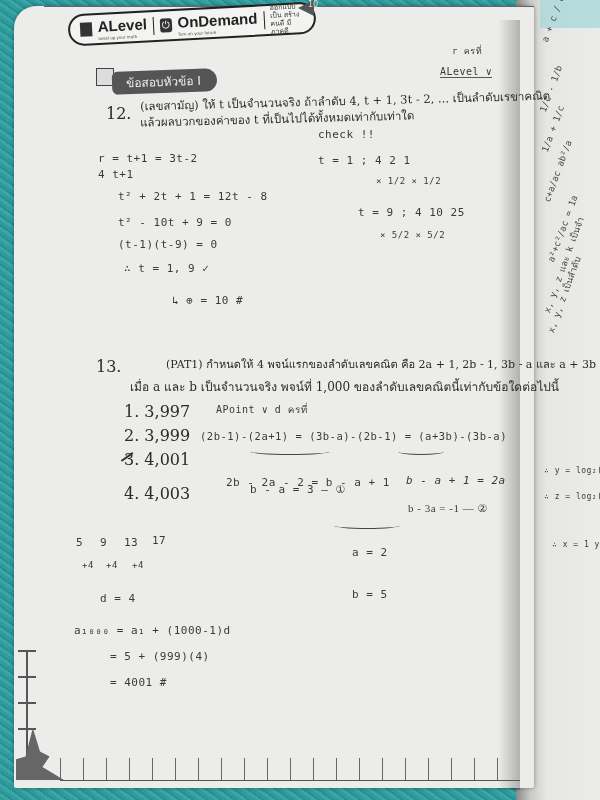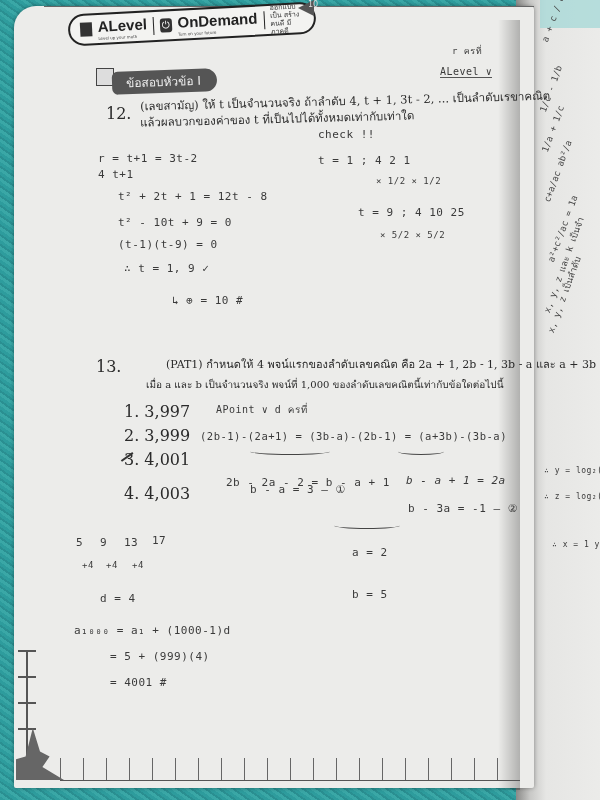--- a/index.html
+++ b/index.html
@@ -94,38 +94,38 @@
 <div class="hand" style="left:172px;top:294px;">↳ ⊕ = 10  #</div>
 
 <div class="hand" style="left:318px;top:128px;">check !!</div>
 <div class="hand" style="left:318px;top:154px;">t = 1 ;   4   2   1</div>
 <div class="hand" style="left:376px;top:176px;font-size:9px;">× 1/2  × 1/2</div>
 <div class="hand" style="left:327px;top:206px;margin-left:31px;">t = 9 ;   4   10   25</div>
 <div class="hand" style="left:380px;top:230px;font-size:9px;">× 5/2  × 5/2</div>
 
 <div class="print" style="left:96px;top:357px;">13.</div>
 <div class="print" style="left:130px;top:355px;font-size:11px;margin-left:36px;">(PAT1) กำหนดให้ 4 พจน์แรกของลำดับเลขคณิต คือ 2a + 1, 2b - 1, 3b - a และ a + 3b</div>
-<div class="print" style="left:146px;top:377px;font-size:10px;">เมื่อ a และ b เป็นจำนวนจริง พจน์ที่ 1,000 ของลำดับเลขคณิตนี้เท่ากับข้อใดต่อไปนี้</div>
+<div class="print" style="left:130px;top:377px;font-size:12px;">เมื่อ a และ b เป็นจำนวนจริง พจน์ที่ 1,000 ของลำดับเลขคณิตนี้เท่ากับข้อใดต่อไปนี้</div>
 
 <div>
   <div class="print" style="left:124px;top:402px;"><span>1.</span> <span>3,997</span></div>
   <div class="print" style="left:124px;top:426px;"><span>2.</span> <span>3,999</span></div>
   <div class="print" style="left:124px;top:450px;"><span>3.</span> <span>4,001</span></div>
   <div class="print" style="left:124px;top:484px;"><span>4.</span> <span>4,003</span></div>
 </div>
 <div style="position:absolute;left:120px;top:456px;width:14px;height:1.5px;background:#333;transform:rotate(-35deg);"></div>
 
 <div class="hand" style="left:216px;top:402px;font-size:10px;">APoint ∨  d ครที่</div>
 <div class="hand" style="left:200px;top:430px;font-size:10.5px;">(2b-1)-(2a+1) = (3b-a)-(2b-1) = (a+3b)-(3b-a)</div>
 <div class="brace" style="left:250px;top:448px;width:80px;"></div>
 <div class="brace" style="left:398px;top:448px;width:46px;"></div>
 <div class="hand" style="left:226px;top:476px;">2b - 2a - 2 = b - a + 1</div>
 <div class="hand" style="left:406px;top:474px;font-style:italic;">b - a + 1 = 2a</div>
 <div class="hand" style="left:250px;top:483px;">b - a = 3  — ①</div>
-<div class="hand" style="left:408px;top:502px;">b - 3a = -1  — ②</div>
+<div class="hand" style="left:408px;top:502px;font-family:Liberation Serif, serif;">b - 3a = -1  — ②</div>
 <div class="brace" style="left:334px;top:522px;width:66px;"></div>
 <div class="hand" style="left:352px;top:546px;">a = 2</div>
 <div class="hand" style="left:352px;top:570px;margin-top:18px;">b = 5</div>
 
 <div class="hand" style="left:76px;top:536px;">5</div>
 <div class="hand" style="left:100px;top:536px;">9</div>
 <div class="hand" style="left:124px;top:536px;">13</div>
 <div class="hand" style="left:152px;top:534px;">17</div>
 <div class="hand" style="left:82px;top:560px;font-size:9px;">+4</div>
 <div class="hand" style="left:106px;top:560px;font-size:9px;">+4</div>

